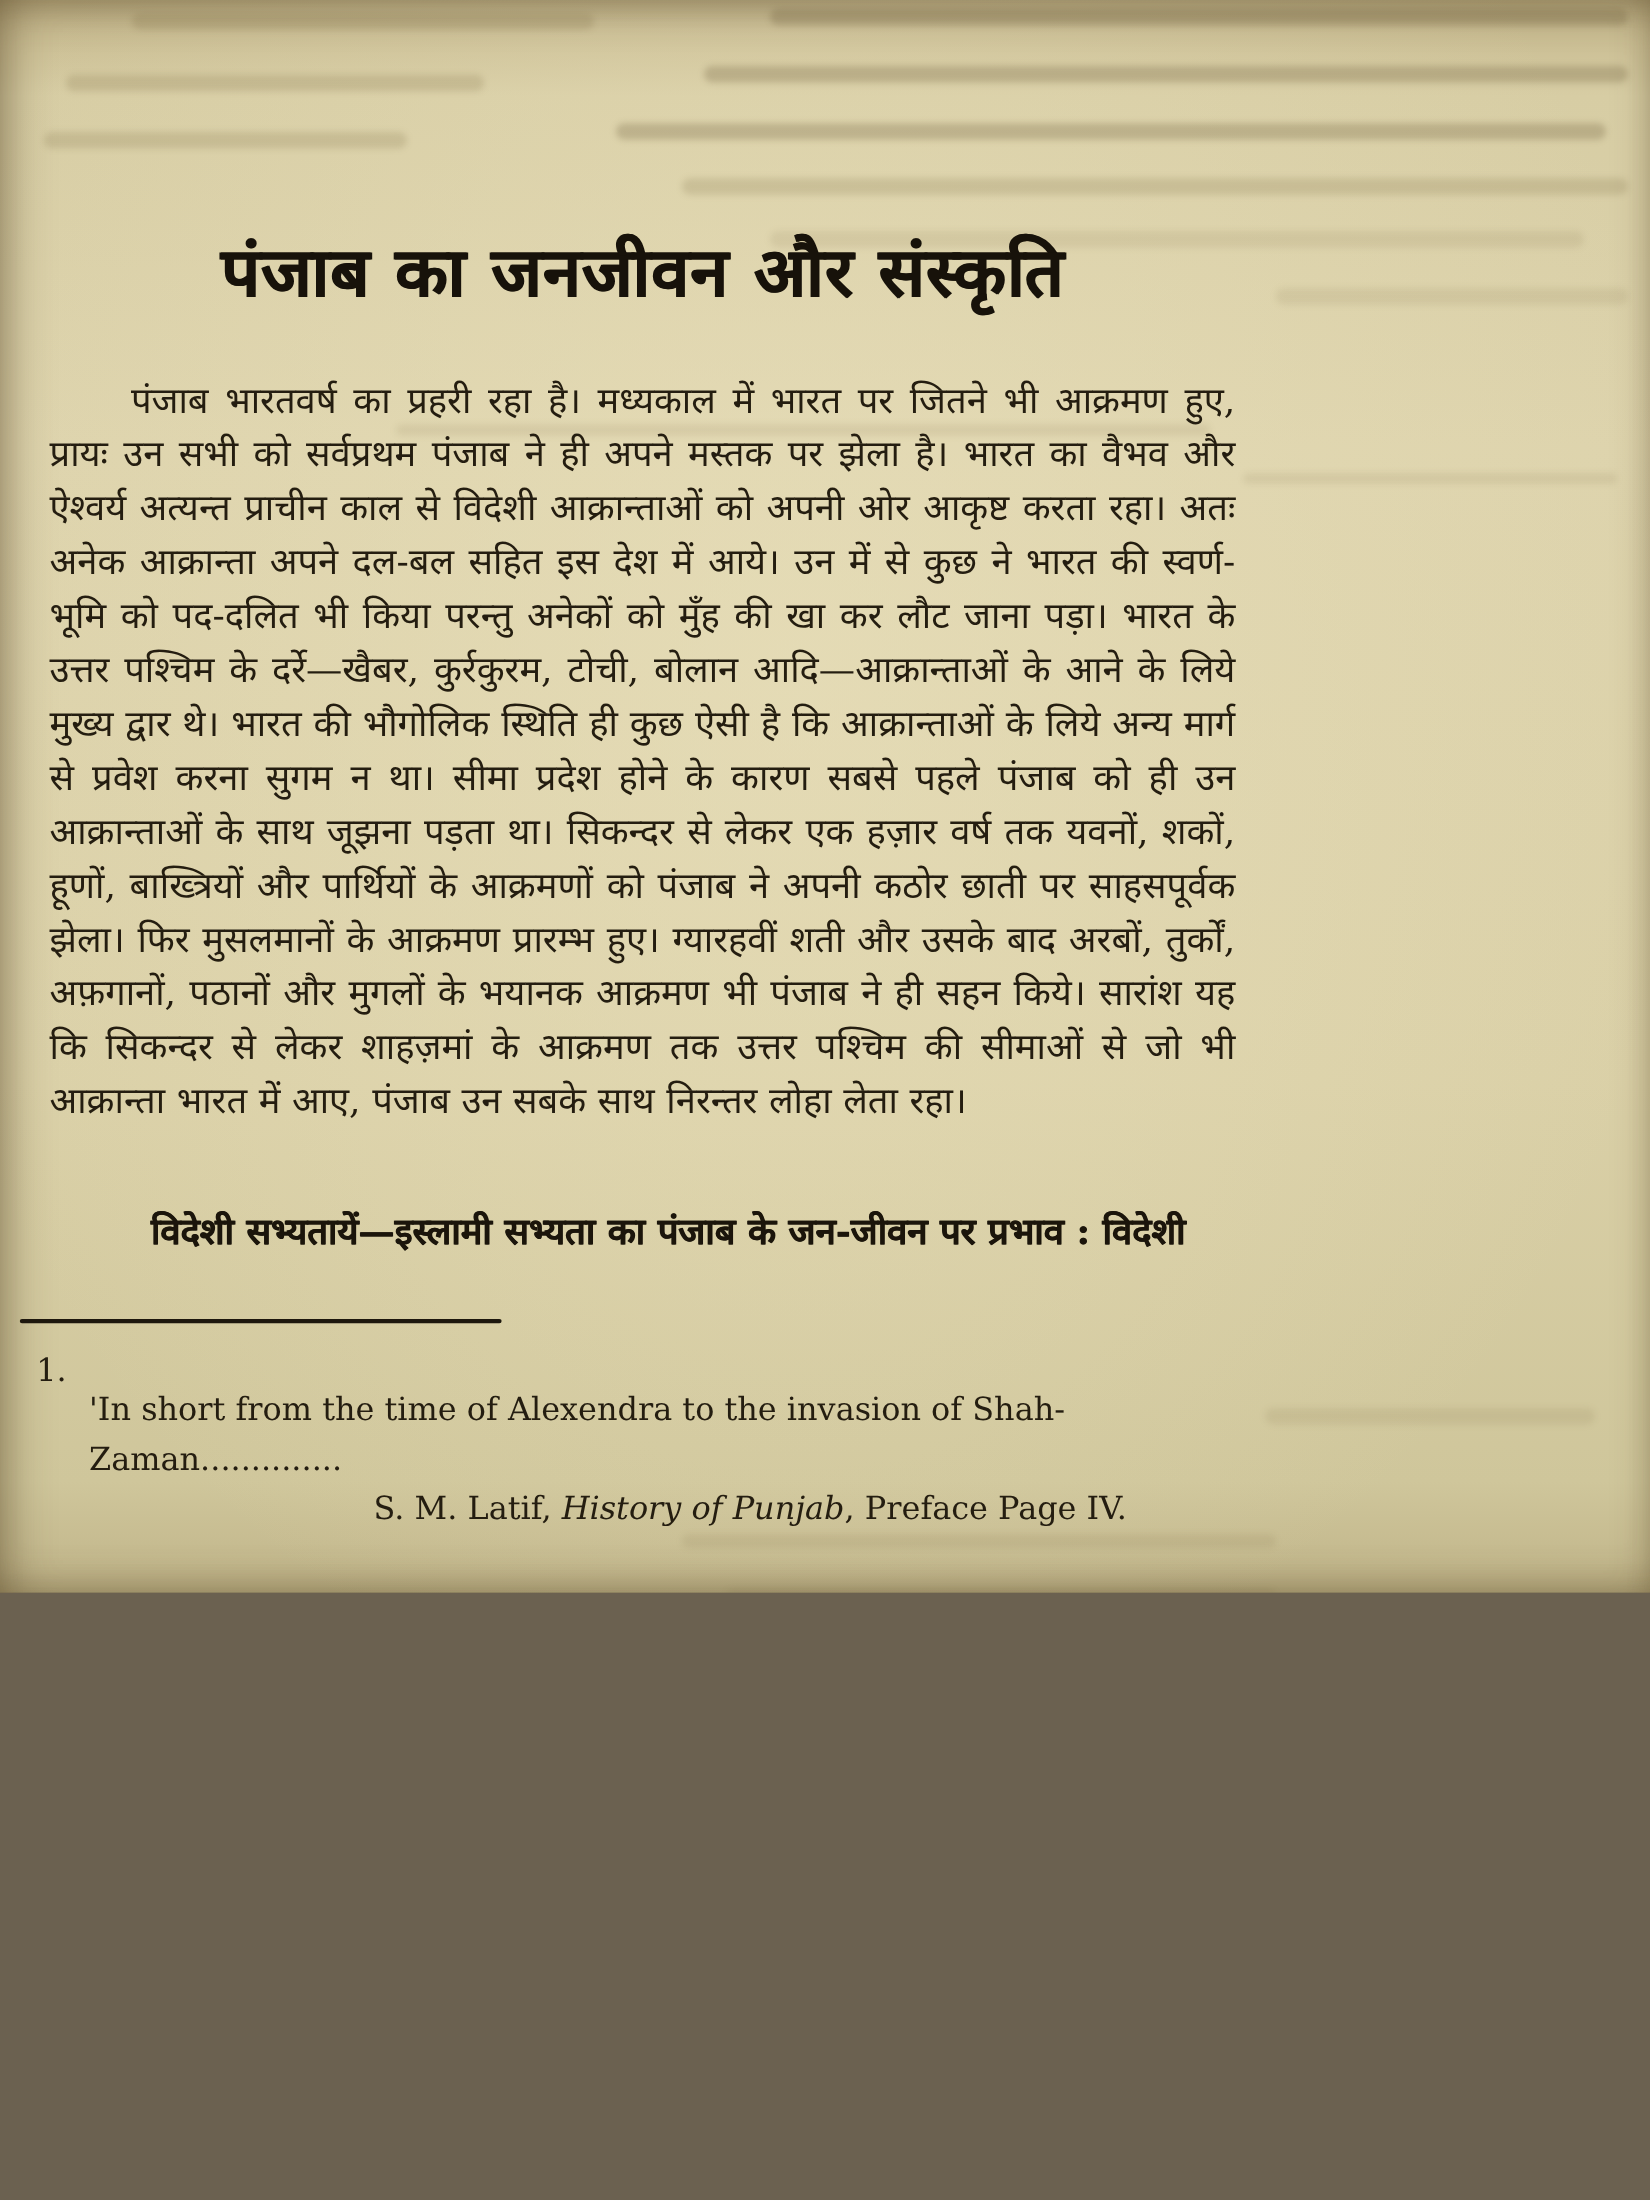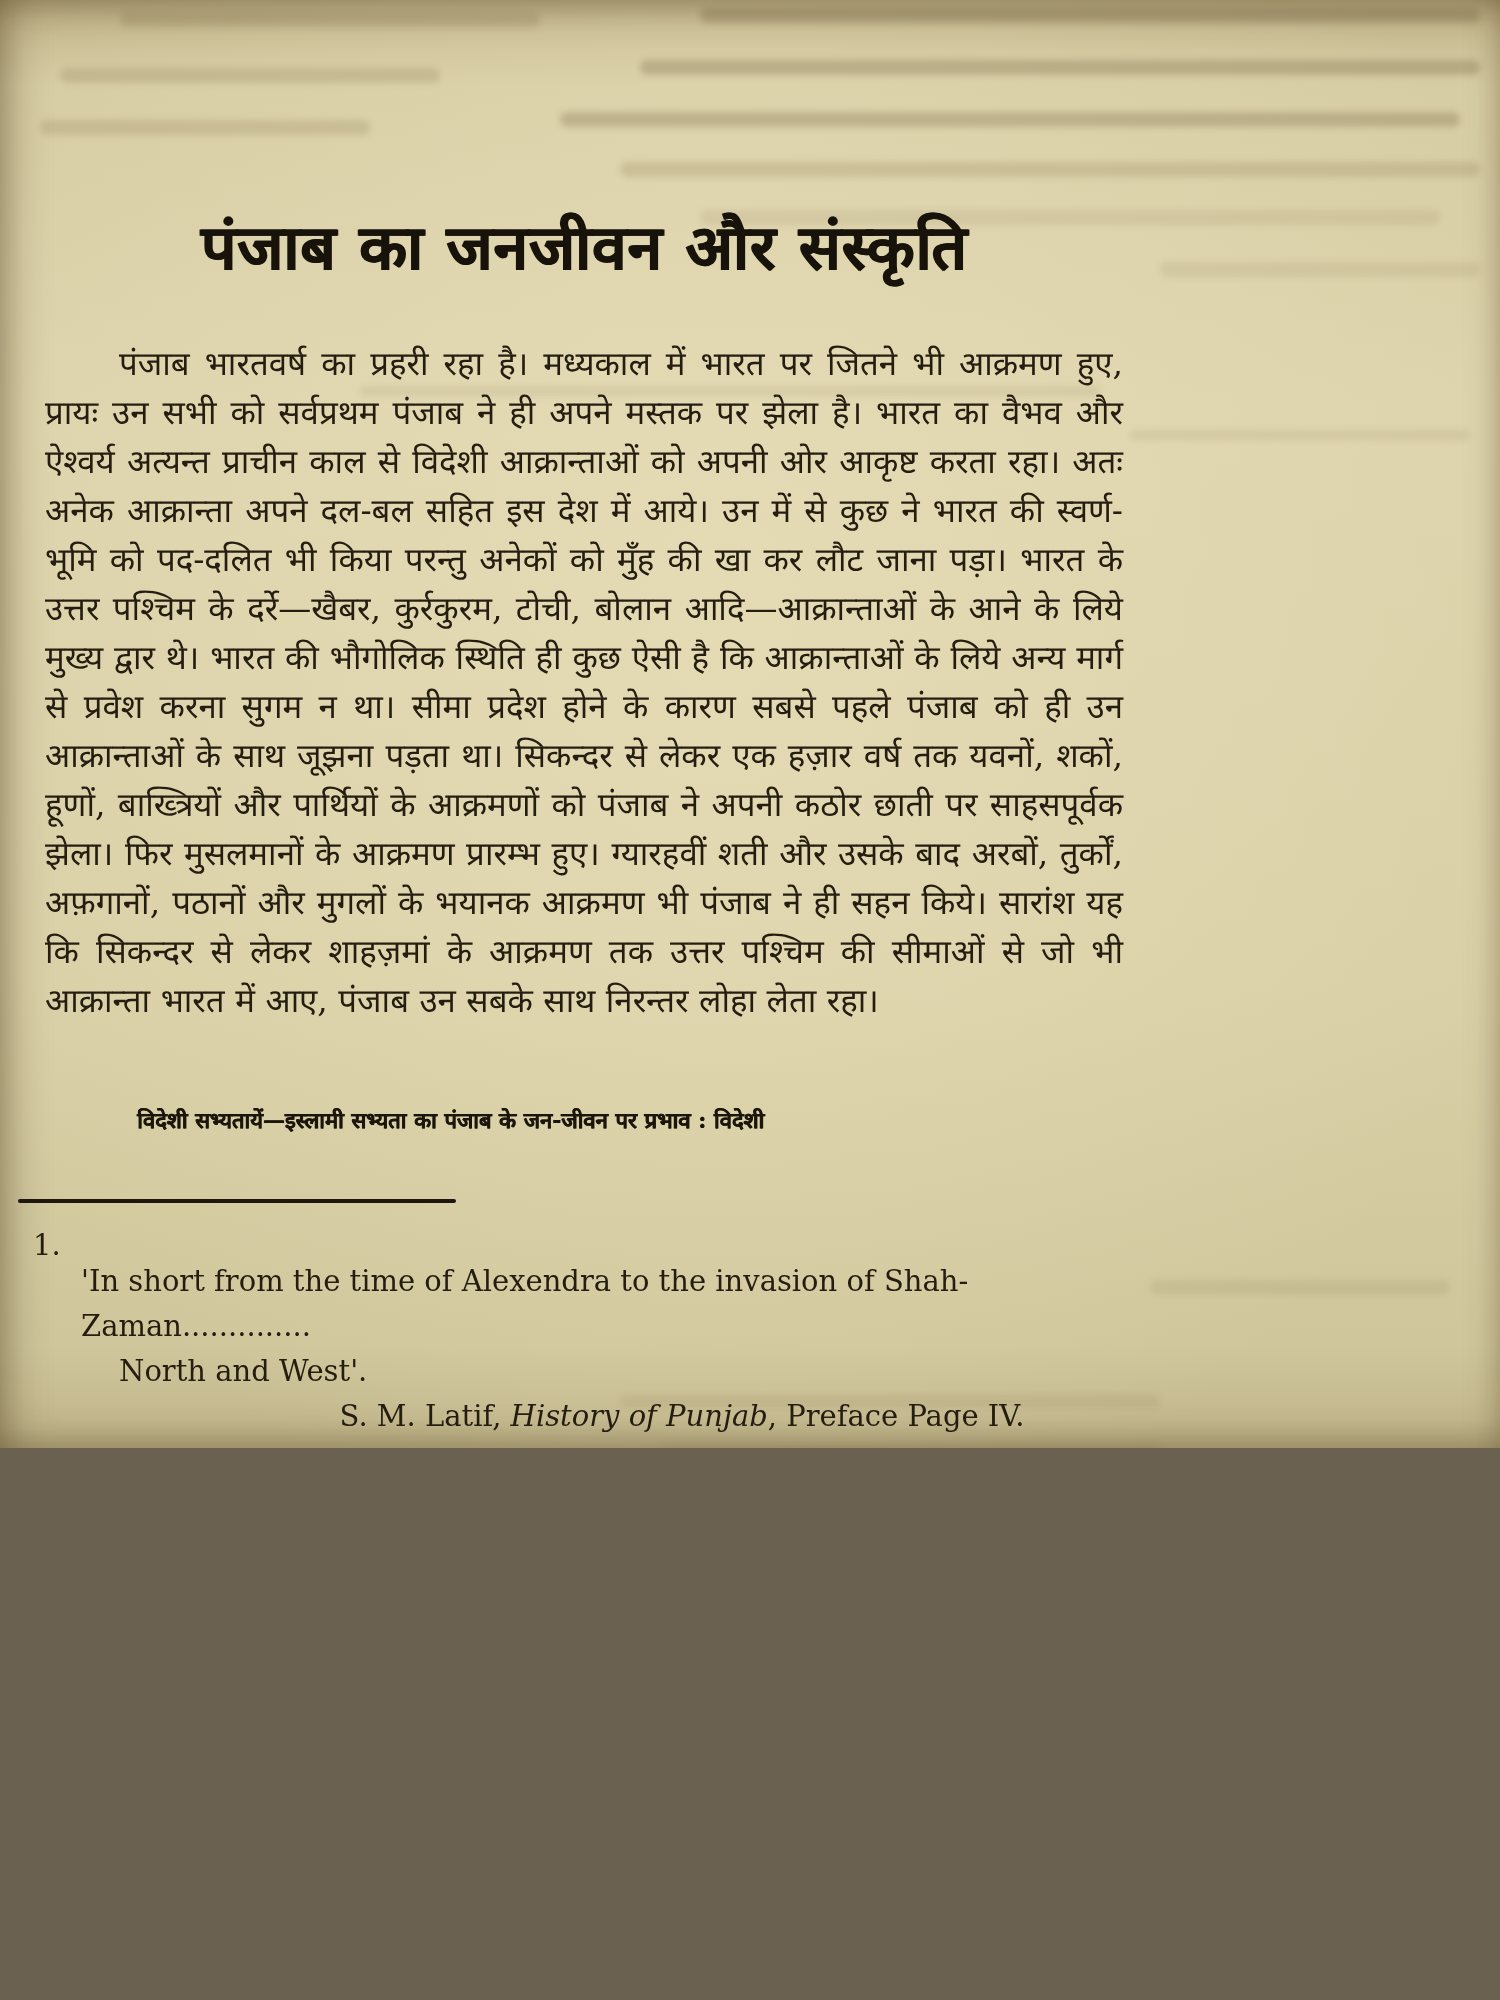--- a/index.html
+++ b/index.html
@@ -62,21 +62,21 @@
     font-size: 33px;
     line-height: 49px;
     text-align: justify;
     text-indent: 74px;
     color: #241d10;
   }
 
   .section-subheading {
     margin-top: 72px;
     padding-left: 92px;
-    font-size: 22px;
+    font-size: 33px;
     line-height: 46px;
     font-weight: 700;
     color: #1b150b;
     text-shadow: 0.6px 0 0 currentColor;
   }
 
   .footnote-divider {
     margin-top: 56px;
     margin-left: -27px;
     width: 438px;
@@ -139,21 +139,20 @@
 
     <div class="section-subheading">विदेशी सभ्यतायें—इस्लामी सभ्यता का पंजाब के जन-जीवन पर प्रभाव : विदेशी</div>
 
     <div class="footnote-divider"></div>
 
     <div class="footnote">
       <div class="fn-row">
         <span class="fn-num">1.</span>
         <div class="fn-text">
           <div class="fn-line1">'In short from the time of Alexendra to the invasion of Shah-Zaman..............</div>
-          <div class="fn-line3">North and West'.</div>
           <div class="fn-cite">
             <span>S. M. Latif, </span><span class="cite-title">History of Punjab</span><span>, Preface Page IV.</span>
           </div>
         </div>
       </div>
     </div>
 
   </div>
 </div>
 

